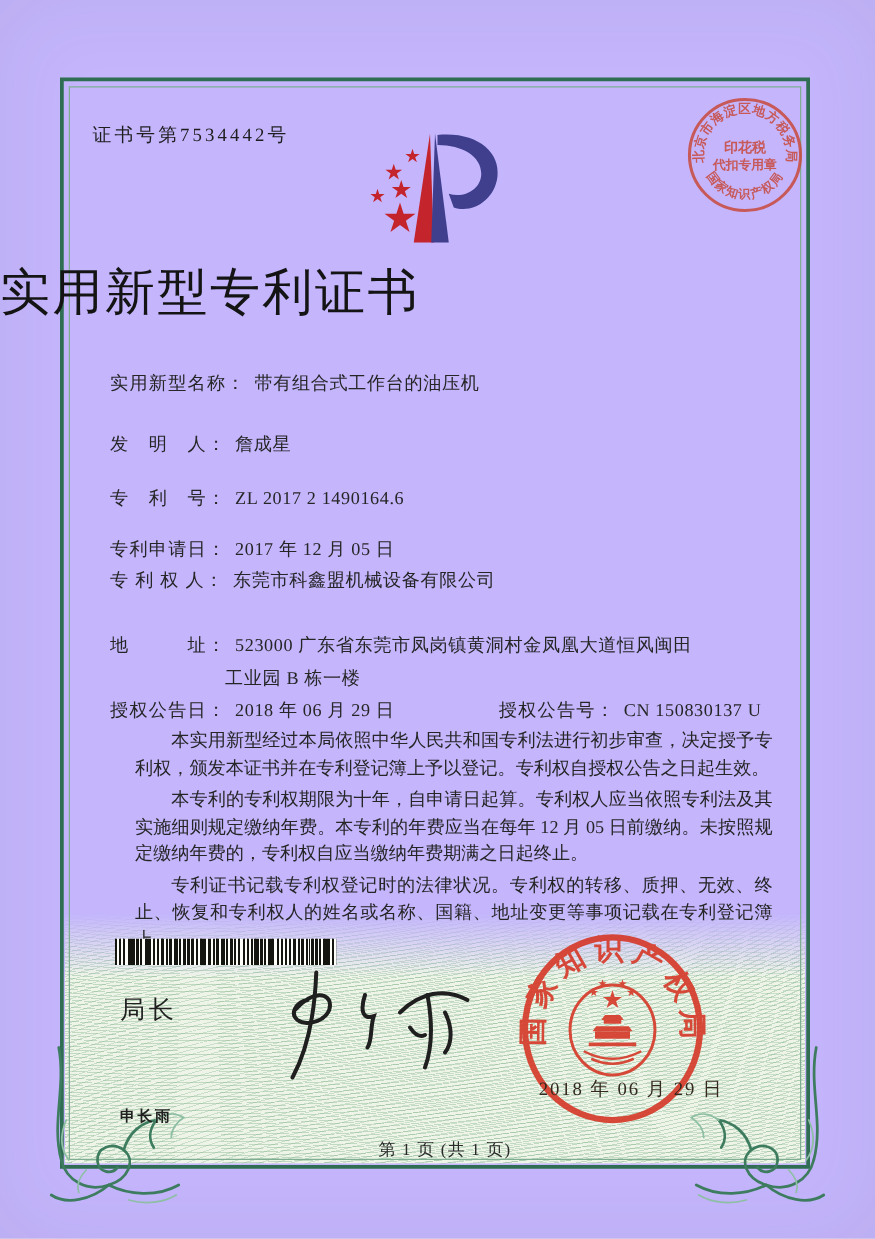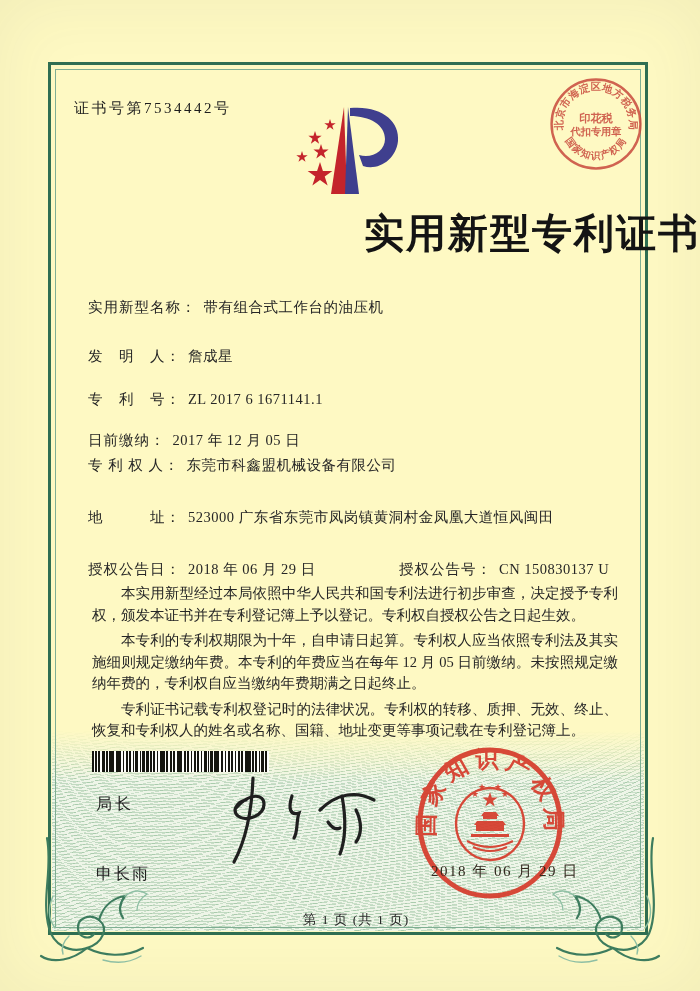--- a/index.html
+++ b/index.html
@@ -1,59 +1,59 @@
 <!DOCTYPE html>
 <html><head>
 <meta charset="utf-8">
 <style>
   html,body{margin:0;padding:0;background:#e9e7e1;}
-  .page{position:relative;width:700px;height:991px;margin:0 auto;background:#fef9c3;
+  .page{position:relative;width:700px;height:991px;margin:0 auto;background:#c4b5fd;
         font-family:"Liberation Serif","DejaVu Serif",serif;overflow:hidden;
         box-shadow:inset 0 0 70px rgba(70,65,40,.07);}
   
   .frame-outer{position:absolute;left:48px;top:62px;right:52px;bottom:56px;
                border:3px solid #2f6e52;z-index:2;pointer-events:none;}
   .frame-inner{position:absolute;left:55px;top:69px;right:59px;bottom:63px;
                border:1px solid #7fae93;z-index:2;pointer-events:none;}
   
   .band{position:absolute;left:52px;right:56px;top:730px;bottom:60px;z-index:1;
         background-color:#eef5e8;
         background-image:
           repeating-radial-gradient(ellipse 900px 420px at 18% -180px,
              rgba(255,255,255,0) 0 4.5px, rgba(118,172,128,.38) 4.5px 6px),
           repeating-radial-gradient(ellipse 1000px 460px at 82% 420px,
              rgba(255,255,255,0) 0 5.5px, rgba(118,172,128,.30) 5.5px 7px);
         -webkit-mask-image:linear-gradient(to bottom,transparent 0,#000 52px);
         mask-image:linear-gradient(to bottom,transparent 0,#000 52px);}
   .cert-no{position:absolute;left:74px;top:99px;font-size:15px;letter-spacing:2.5px;
            color:#1e1e1e;z-index:3;}
-  .title{position:absolute;left:0;right:0;top:206px;text-align:right;font-size:40px;
-         font-weight:700;letter-spacing:2px;color:#141414;z-index:3;}
+  .title{position:absolute;left:0;right:0;top:206px;text-align:left;font-size:40px;
+         font-weight:400;letter-spacing:2px;color:#141414;z-index:3;}
   .logo{position:absolute;left:286px;top:100px;width:122px;height:102px;z-index:3;}
   .tax-stamp{position:absolute;left:548px;top:76px;width:96px;height:96px;opacity:.85;z-index:4;}
   .row{position:absolute;left:88px;font-size:14.5px;line-height:26px;color:#262626;
        letter-spacing:.5px;white-space:nowrap;z-index:3;}
   .row .lbl{letter-spacing:1px;}
   .row .val{margin-left:7px;}
   .r1{top:294px}.r2{top:343px}.r3{top:386px}.r4{top:427px}.r5{top:452px}.r6{top:504px}
   .r7a{top:556px}.r7b{top:556px;left:399px}
   .addr2{margin-left:92px;white-space:nowrap;}
   .body{position:absolute;left:92px;top:583px;width:526px;font-size:14.5px;line-height:21.5px;
         text-align:justify;color:#262626;z-index:3;}
-  .body p{margin:0 0 4px 0;text-indent:29px;}
+  .body p{margin:0 0 4px 16px;text-indent:29px;}
   .barcode{position:absolute;left:92px;top:751px;width:177px;height:21px;z-index:3;
         background-color:#fdfdfa;
         background-image:
           repeating-linear-gradient(90deg,#15150f 0 1.6px,transparent 1.6px 3.4px),
           repeating-linear-gradient(90deg,#15150f 0 1px,transparent 1px 6.2px),
           repeating-linear-gradient(90deg,transparent 0 4px,#15150f 4px 5.2px,transparent 5.2px 11px);}
-  .director-title{position:absolute;left:96px;top:794px;font-size:16px;letter-spacing:3px;
+  .director-title{position:absolute;left:96px;top:794px;font-size:20px;letter-spacing:3px;
         color:#202020;font-family:Liberation Sans, sans-serif;font-weight:500;z-index:3;}
-  .director-name{position:absolute;left:96px;top:864px;font-size:16px;letter-spacing:2px;
-        color:#202020;font-family:"Liberation Sans","DejaVu Sans",sans-serif;font-weight:400;z-index:3;}
+  .director-name{position:absolute;left:96px;top:885px;font-size:12px;letter-spacing:2px;
+        color:#202020;font-family:"Liberation Sans","DejaVu Sans",sans-serif;font-weight:700;z-index:3;}
   .sig{position:absolute;left:206px;top:766px;width:182px;height:106px;z-index:4;}
   .seal{position:absolute;left:413px;top:744px;width:154px;height:158px;opacity:.92;z-index:4;}
   .seal-date{position:absolute;left:431px;top:862px;font-size:15px;letter-spacing:1.5px;
         color:#33291f;z-index:5;white-space:nowrap;}
   .footer{position:absolute;left:12px;right:0;top:911px;text-align:center;font-size:13.5px;
         letter-spacing:1px;color:#2a2a2a;z-index:3;}
   .flourish{position:absolute;width:118px;height:142px;z-index:3;}
   .fl-left{left:33px;top:836px;}
   .fl-right{left:549px;top:836px;transform:scaleX(-1);}
 </style>
@@ -131,30 +131,31 @@
 
   <div class="title">实用新型专利证书</div>
 
   <div class="row r2">
     <span class="lbl">发　明　人：</span><span class="val">詹成星</span>
   </div>
   <div class="row r1">
     <span class="lbl">实用新型名称：</span><span class="val">带有组合式工作台的油压机</span>
   </div>
   <div class="row r3">
-    <span class="lbl">专　利　号：</span><span class="val">ZL 2017 6 1671141.1</span>
+    <span class="lbl">专　利　号：</span><span class="val">ZL 2017 2 1490164.6</span>
   </div>
   <div class="row r4">
-    <span class="lbl">日前缴纳：</span><span class="val">2017 年 12 月 05 日</span>
+    <span class="lbl">专利申请日：</span><span class="val">2017 年 12 月 05 日</span>
   </div>
   <div class="row r5">
     <span class="lbl">专 利 权 人：</span><span class="val">东莞市科鑫盟机械设备有限公司</span>
   </div>
   <div class="row r6">
     <span class="lbl">地　　　址：</span><span class="val">523000 广东省东莞市凤岗镇黄洞村金凤凰大道恒风闽田</span>
+    <div class="addr2">工业园 B 栋一楼</div>
   </div>
   <div class="row r7a">
     <span class="lbl">授权公告日：</span><span class="val">2018 年 06 月 29 日</span>
   </div>
   <div class="row r7b">
     <span class="lbl">授权公告号：</span><span class="val">CN 150830137 U</span>
   </div>
 
   <div class="body">
     <p>本实用新型经过本局依照中华人民共和国专利法进行初步审查，决定授予专利权，颁发本证书并在专利登记簿上予以登记。专利权自授权公告之日起生效。</p>

